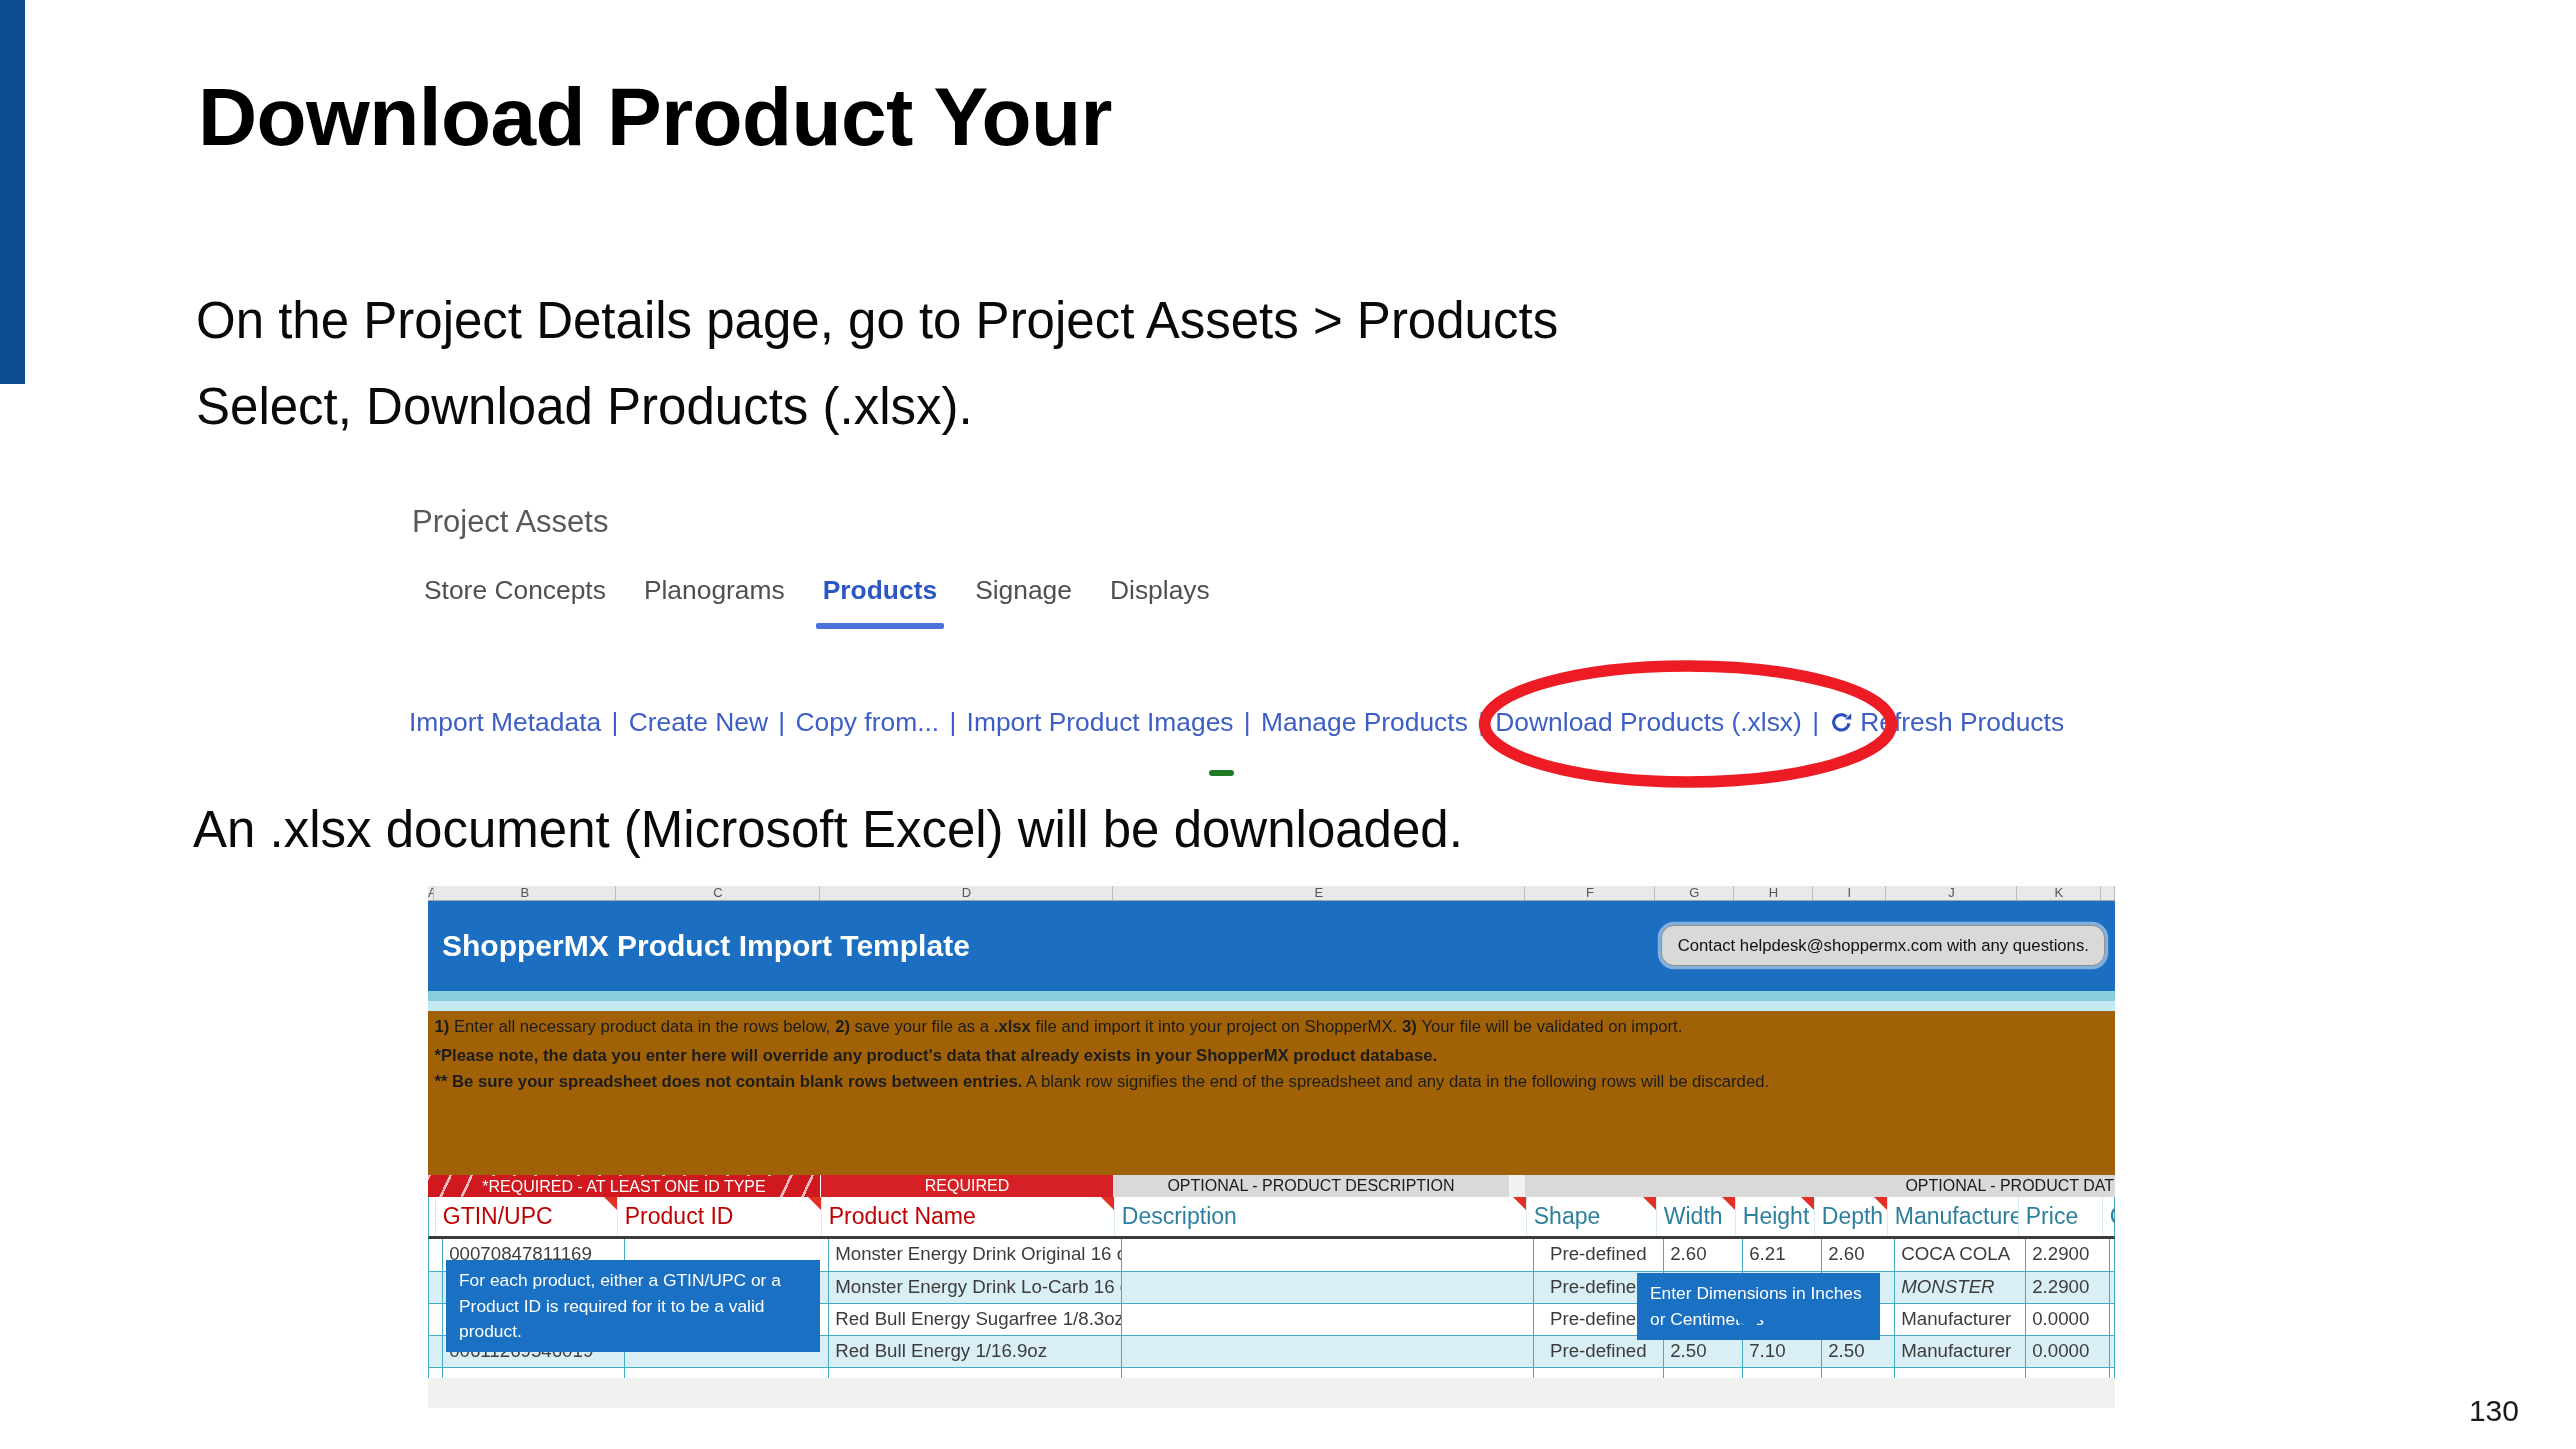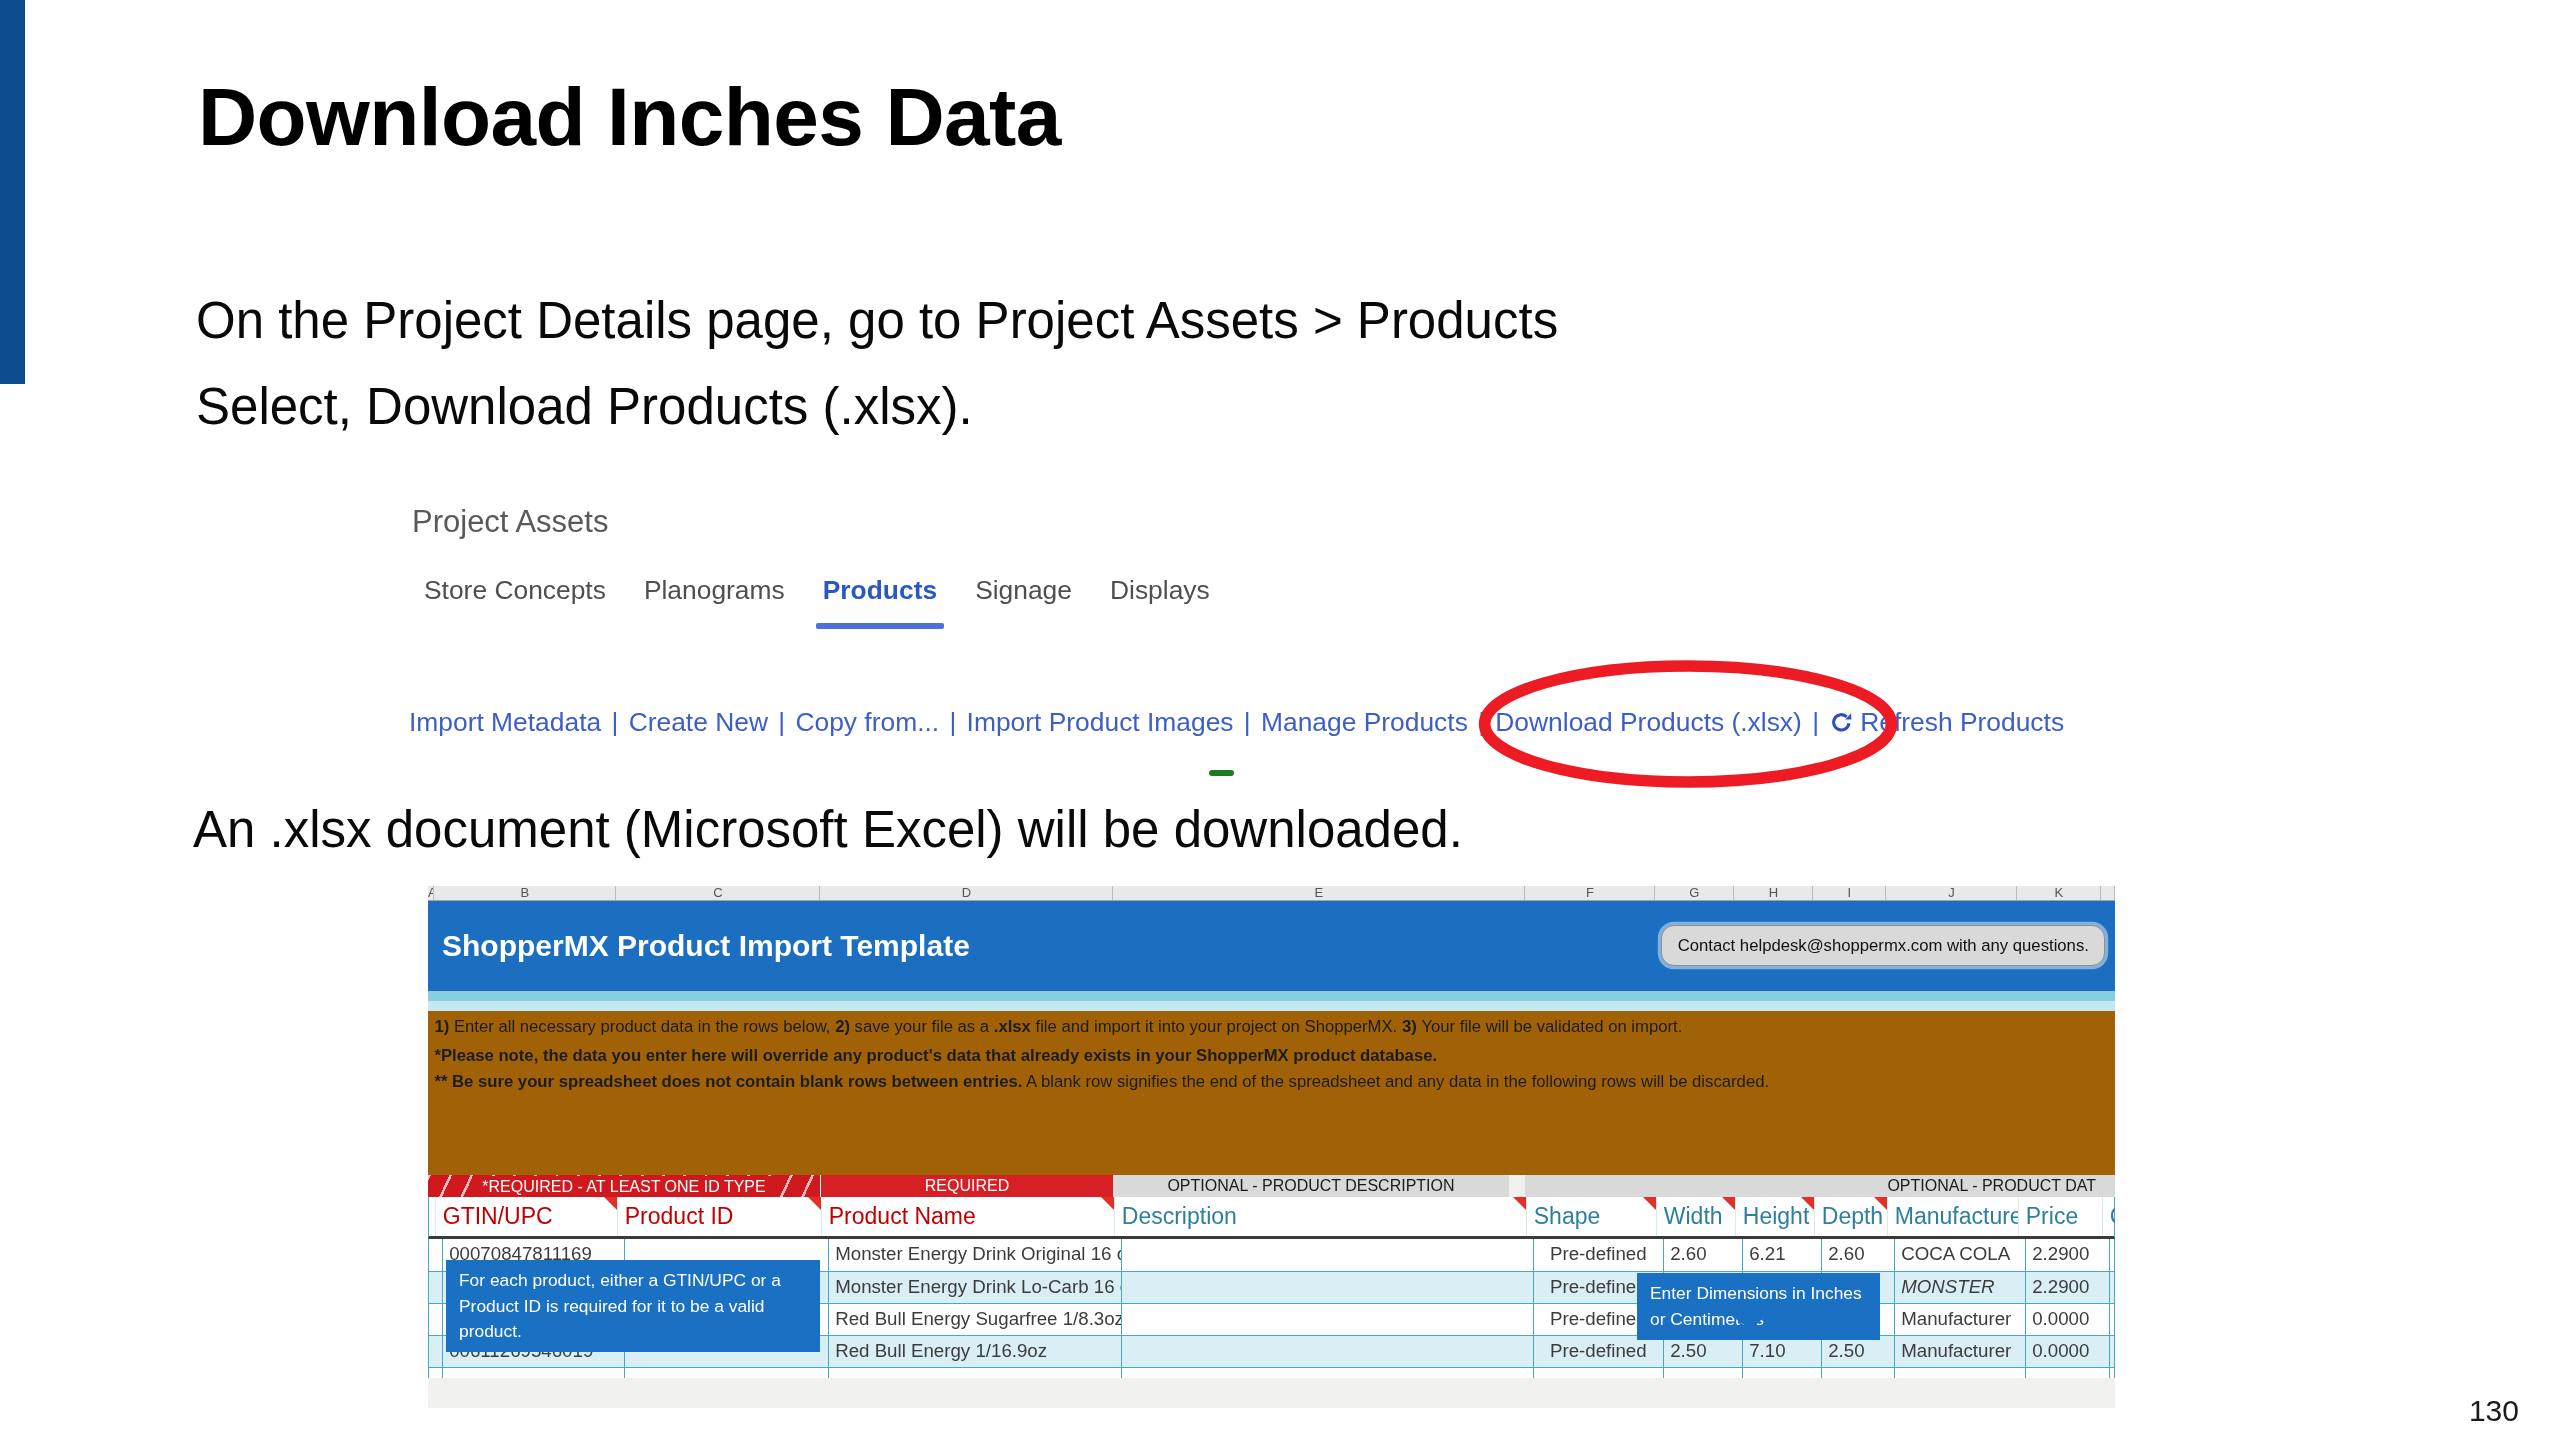--- a/index.html
+++ b/index.html
@@ -46,41 +46,41 @@
   .co-right{left:1209px;top:262px;width:243px}
   .tail{position:absolute;width:0;height:0;border-top:19.3px solid #1a70c2;border-left:22px solid transparent;border-right:16.7px solid transparent;z-index:3}
   .tail-left{left:164px;top:303px}
   .tail-right{left:1301px;top:303px;border-top-width:16.7px}
   .band{display:flex;height:22.5px}
   .band .sec{flex:none;height:100%;display:flex;align-items:center;justify-content:center;font-size:16px;overflow:hidden;white-space:nowrap}
   .sec.hatched{background:var(--band_red) repeating-linear-gradient(115deg,rgba(255,255,255,.7) 0 2.6px,rgba(255,255,255,0) 2.6px 19.3px);color:#fff}
   .sec.hatched .lbl{background:var(--band_red);padding:0 10.3px;line-height:21px}
   .sec.red{background:#d62026;color:#fff;border-left:1.9px solid #fff}
   .sec.gray{background:#d9d9d9;color:#1a1a1a}
-  .sec.gray.cut{justify-content:flex-end;padding-right:19px}
+  .sec.gray.cut{justify-content:flex-end;padding-right:1px}
   .sec.gap{background:#f1f1f0}
   .hrow{display:flex;height:42px;background:#fff;border-bottom:3.2px solid #3a3a3a;border-left:1.3px solid var(--table_border);border-right:1.3px solid var(--table_border)}
   .hcell{flex:none;position:relative;height:100%;display:flex;align-items:center;padding:0 6.4px;font-size:23px;white-space:nowrap;overflow:hidden;border-left:0.6px solid #d9ebf2}
   .hcell:first-child{border-left:none;padding:0}
   .hcell.req{color:var(--hdr_req)} .hcell.opt{color:var(--hdr_opt)}
   .cmark{position:absolute;top:0;right:0;width:0;height:0;border-top:13px solid #e33026;border-left:13px solid transparent}
   .drow{display:flex;height:32px;background:#fff;border-top:1.9px solid var(--table_border);border-left:1.3px solid var(--table_border);border-right:1.3px solid var(--table_border)}
   .drow:first-of-type{border-top:none}
   .drow.alt{background:var(--row_alt)}
   .dcell{flex:none;height:100%;font-size:18.7px;color:#3c3c3c;padding:0 6.4px;line-height:30px;white-space:nowrap;overflow:hidden;border-left:1.3px solid var(--table_border)}
   .dcell:first-child{border-left:none}
   .dcell.center{text-align:center}
   .drow.partial{height:11px}
 </style>
 </head>
 <body>
 
 <div class="slide">
   <div class="accent-bar"></div>
-  <h1 class="title">Download Inches Data</h1>
+  <h1 class="title">Download Product Your</h1>
   <div class="body-line b1">On the Project Details page, go to Project Assets &gt; Products</div>
   <div class="body-line b2">Select, Download Products (.xlsx).</div>
 
   <div class="pa-heading">Project Assets</div>
   <div class="tabs" id="tabs">
       <div class="tab">Store Concepts</div>
       <div class="tab">Planograms</div>
       <div class="tab active">Products</div>
       <div class="tab">Signage</div>
       <div class="tab">Displays</div>

